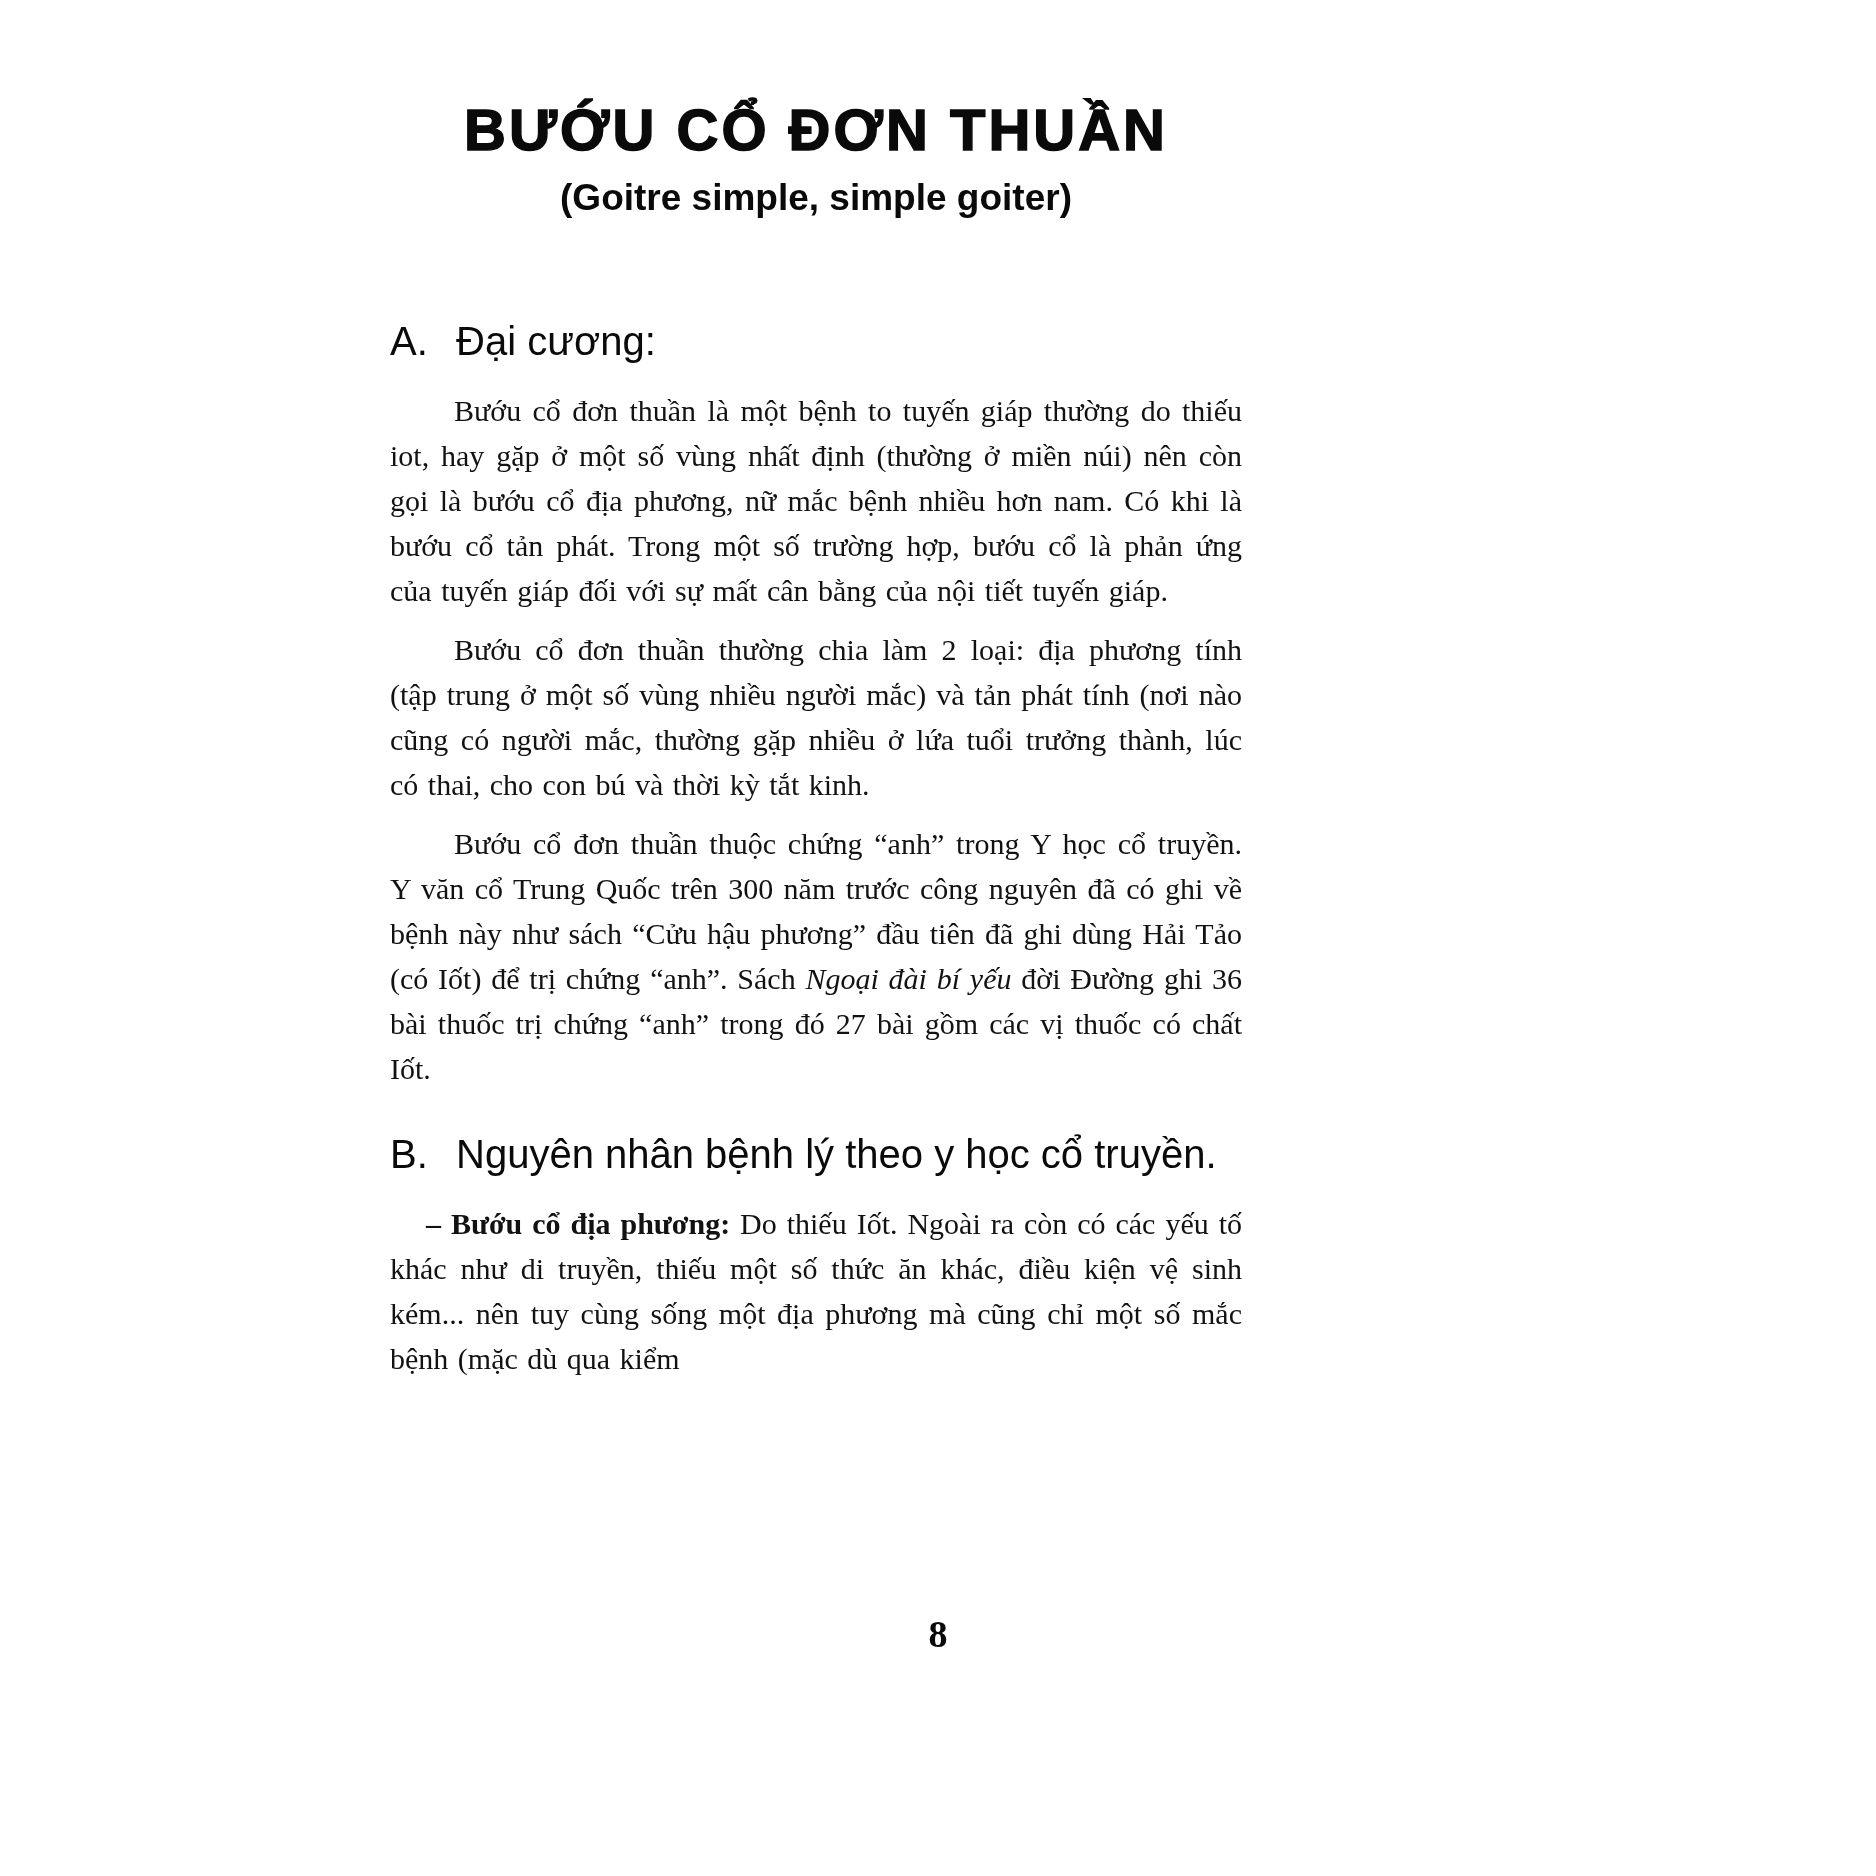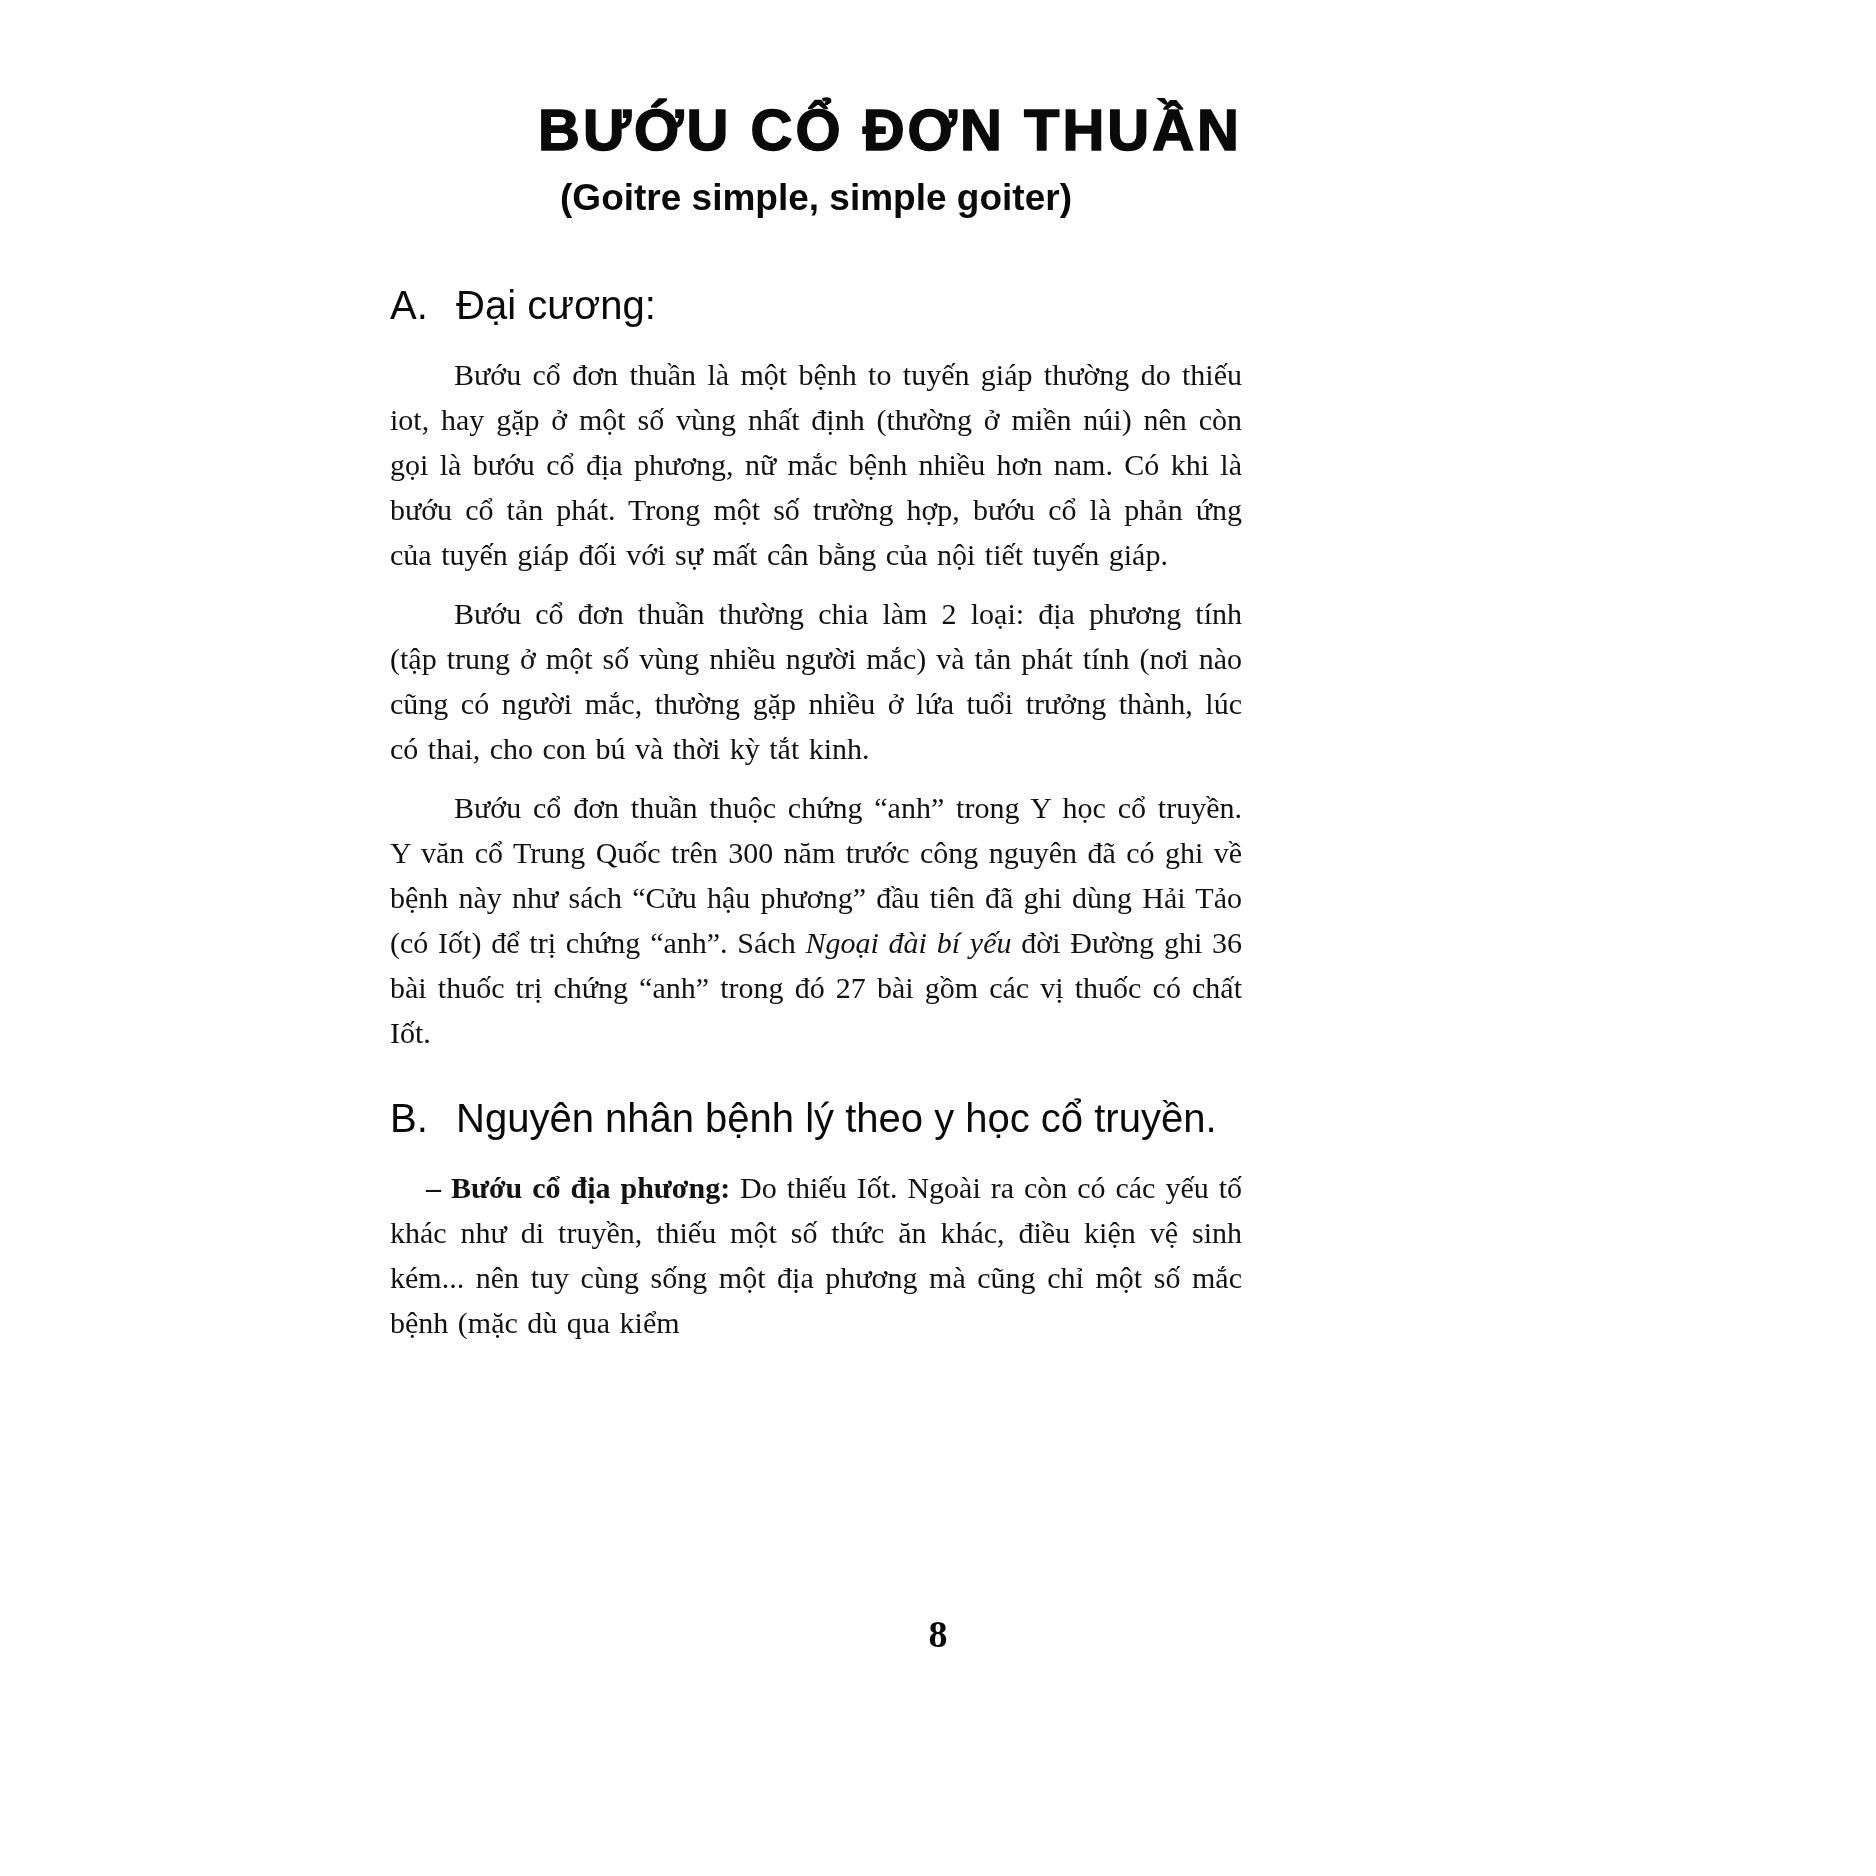--- a/index.html
+++ b/index.html
@@ -20,31 +20,31 @@
     position: absolute;
     left: 390px;
     top: 96px;
     width: 852px;
   }
   .title {
     font-family: "Liberation Sans", sans-serif;
     font-weight: 900;
     font-size: 58px;
     letter-spacing: 3px;
-    text-align: right;
+    text-align: center;
     margin: 0 0 14px 0;
     color: #0a0a0a;
     -webkit-text-stroke: 1.5px #0a0a0a;
   }
   .subtitle {
     font-family: "Liberation Sans", sans-serif;
     font-weight: 700;
     font-size: 37px;
     text-align: center;
-    margin: 0 0 64px 0;
+    margin: 0 0 100px 0;
     color: #0a0a0a;
   }
   .section-heading {
     font-family: "Liberation Sans", sans-serif;
     font-weight: 400;
     font-size: 40px;
     margin: 0 0 24px 0;
     color: #0a0a0a;
   }
   .section-heading .label {

